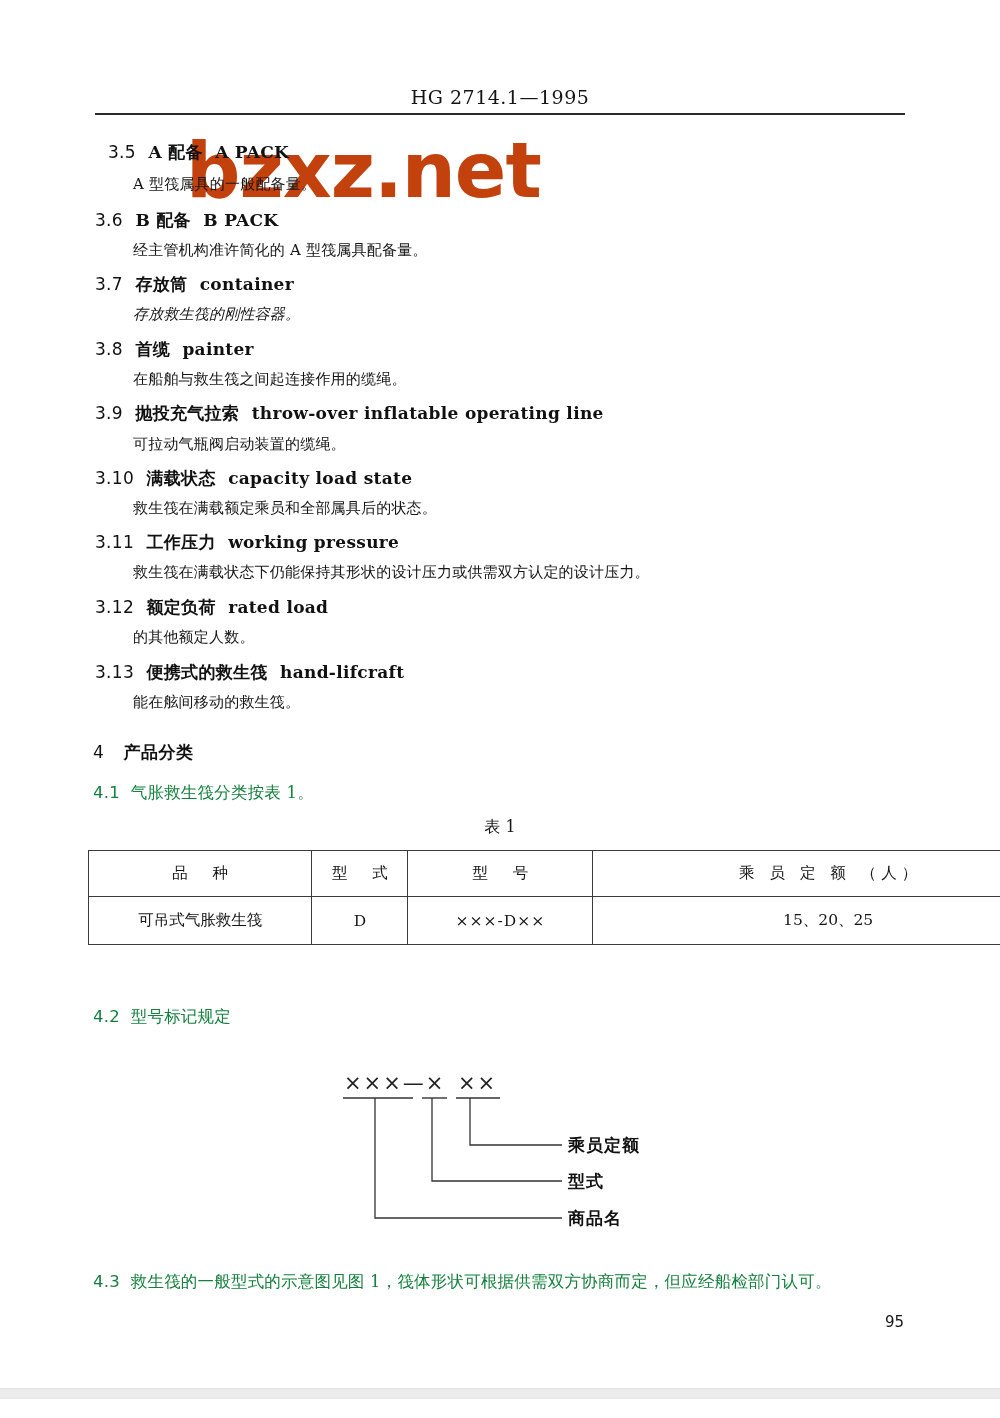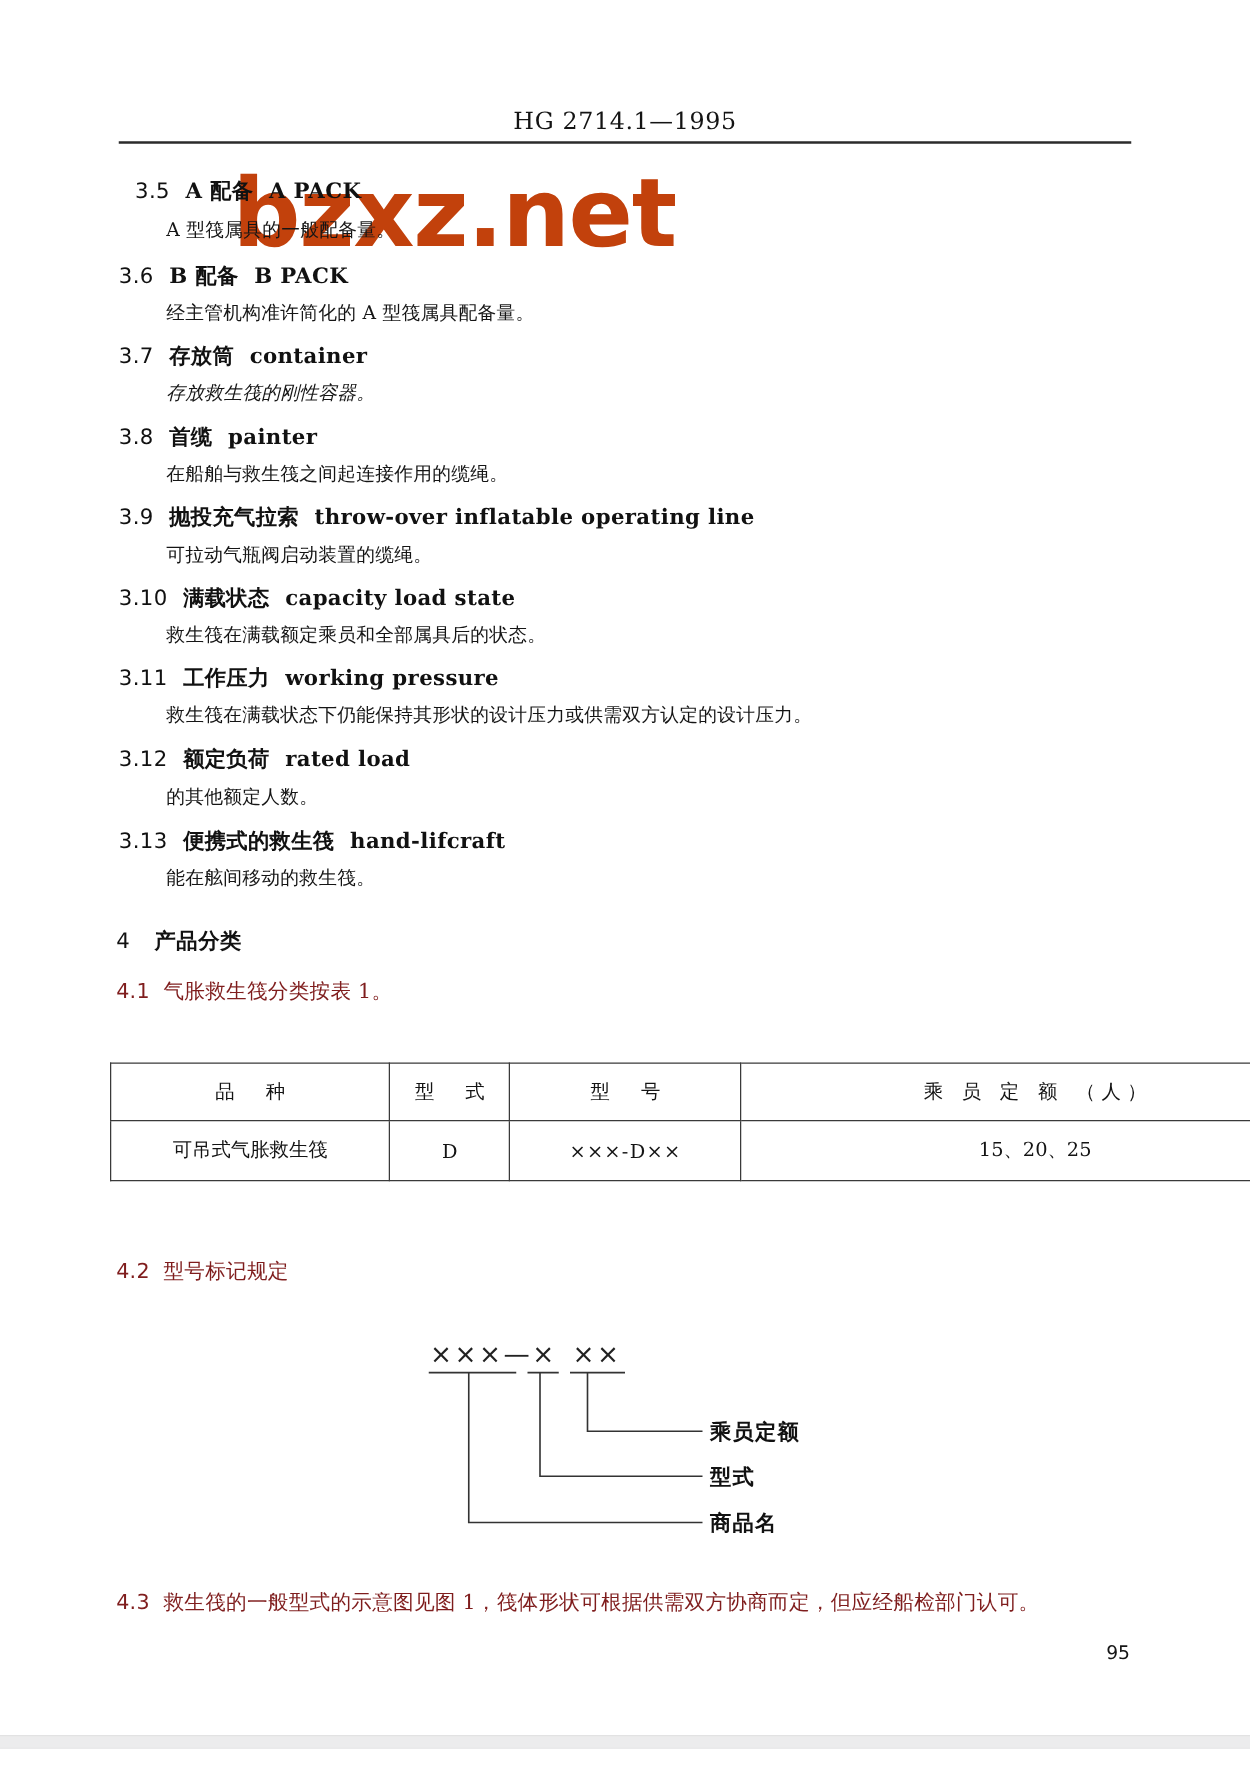--- a/index.html
+++ b/index.html
@@ -108,21 +108,21 @@
   }
   .sec-head .num {
     font-family: "DejaVu Sans", "Liberation Sans", sans-serif;
     font-weight: normal;
   }
   .para {
     position: absolute;
     white-space: pre;
     font-family: "DejaVu Serif", "Liberation Serif", serif;
     font-size: 16.5px;
-    color: #7f1d1d;
+    color: #15803d;
     letter-spacing: 0.2px;
   }
   .para .num {
     font-family: "DejaVu Sans", "Liberation Sans", sans-serif;
   }
 
   
   #table-caption {
     position: absolute;
     left: 0;
@@ -249,20 +249,21 @@
     <div class="sec-head" style="left:93px; top:741px;"><span class="num">4</span>&nbsp;&nbsp;&nbsp;<span>产品分类</span></div>
 
     <div class="para" style="left:93px; top:782px;"><span class="num">4.1</span>&nbsp;&nbsp;<span>气胀救生筏分类按表 1。</span></div>
 
     <div class="para" style="left:93px; top:1006px;"><span class="num">4.2</span>&nbsp;&nbsp;<span>型号标记规定</span></div>
 
     <div class="para" style="left:93px; top:1271px;"><span class="num">4.3</span>&nbsp;&nbsp;<span>救生筏的一般型式的示意图见图 1，筏体形状可根据供需双方协商而定，但应经船检部门认可。</span></div>
 
   </div>
 
+  <div id="table-caption">表 1</div>
 
   <table id="class-table">
     <thead>
       <tr>
         <td class="col-a">品  种</td>
         <td class="col-b">型  式</td>
         <td class="col-c">型  号</td>
         <td class="col-d">乘 员 定 额 （人）</td>
       </tr>
     </thead>

